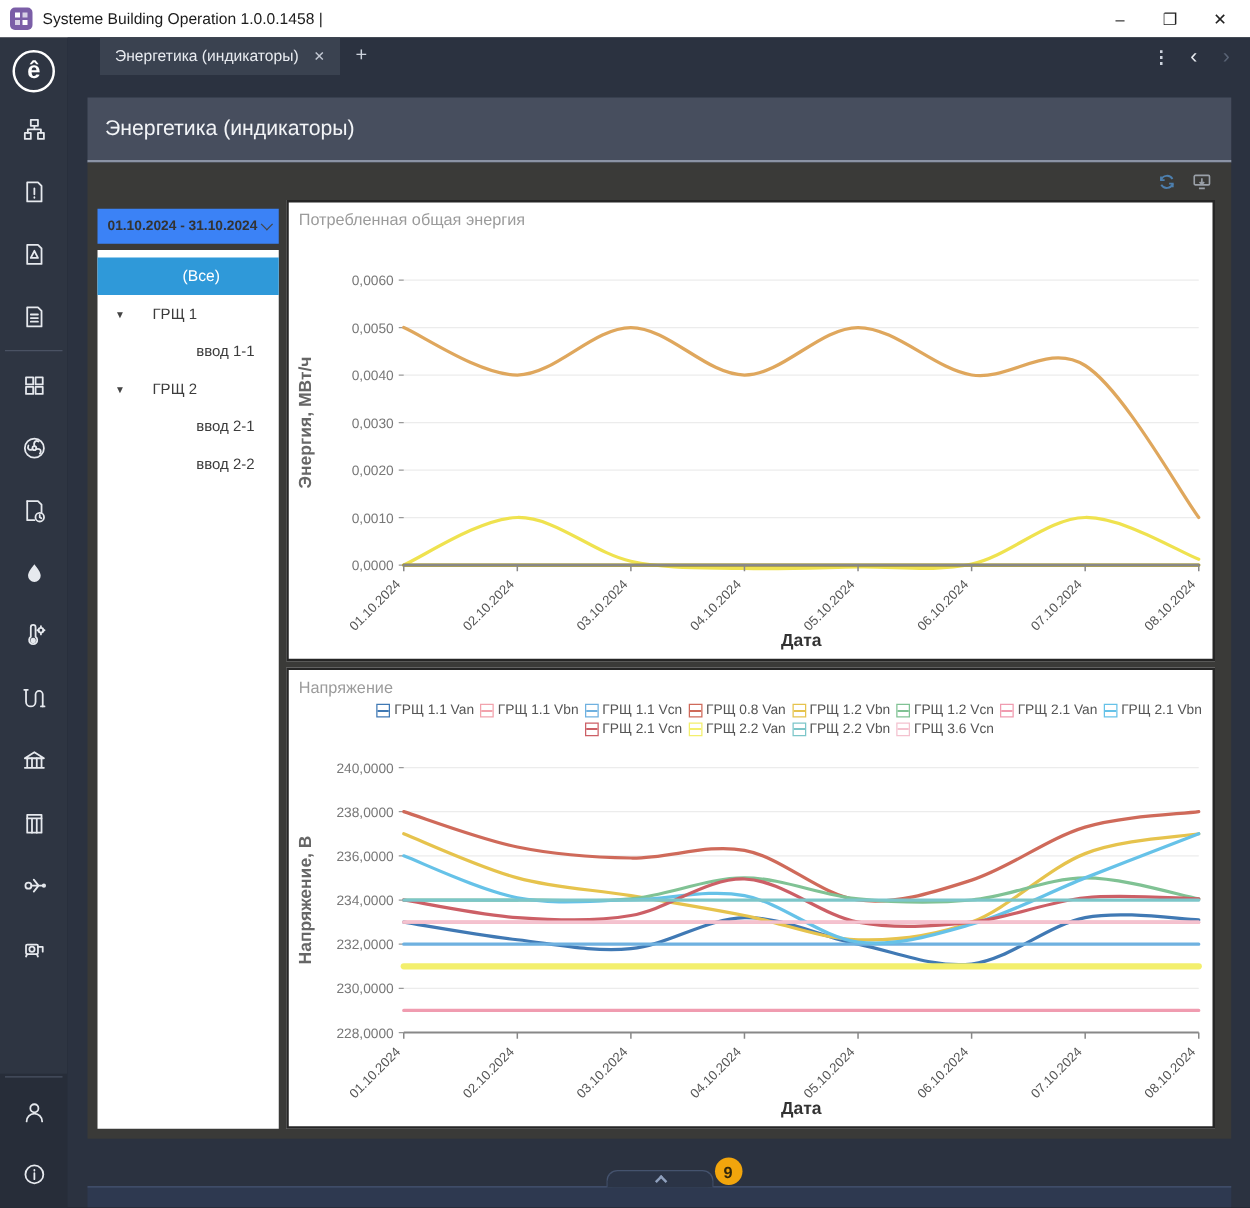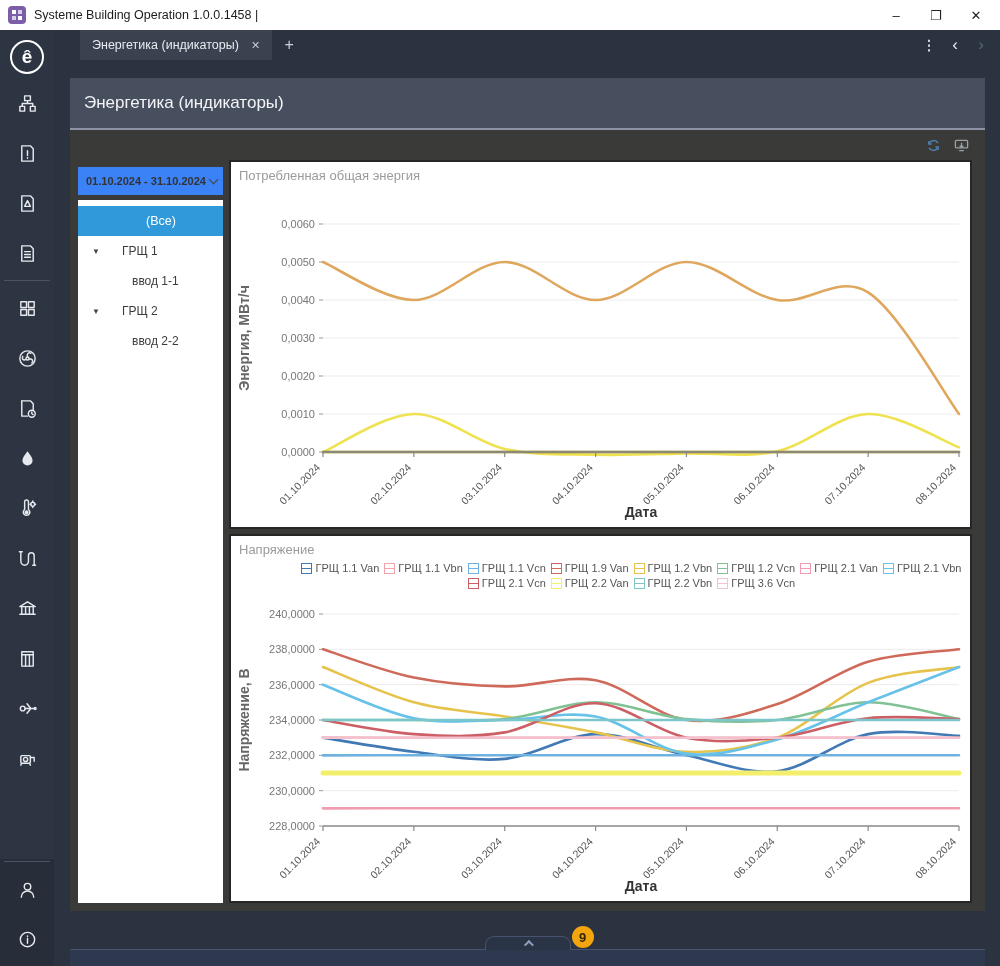--- a/index.html
+++ b/index.html
@@ -45,21 +45,21 @@
   
   .leftcol { width:145px; display:flex; flex-direction:column; }
   .datebox { height:28px; background:#3b82f6; margin-top:7px; display:flex; align-items:center; padding:0 6px 0 8px; font-size:11px; color:#333; font-weight:bold; }
   .datebox .lbl { flex:1; white-space:nowrap; }
   .chev { width:7px; height:7px; border-right:1.6px solid #444; border-bottom:1.6px solid #444; transform:rotate(45deg); margin-top:-3px; }
   .treebox { background:#fff; margin-top:5px; flex:1; padding-top:6px; }
   .treerow { height:30px; display:flex; align-items:center; font-size:12px; color:#3c3c3c; position:relative;padding-left:21px; }
   .treerow.sel { background:#2f99d9; color:#fff; justify-content:center; font-size:12.5px; }
   .treerow .caret { position:absolute; left:14px; font-size:8px; color:#444; }
   .treerow.lvl1 { padding-left:44px; }
-  .treerow.lvl2 { padding-left:54px; }
+  .treerow.lvl2 { padding-left:79px; }
 
   
   .chartscol { flex:1; display:flex; flex-direction:column; }
   .chartpanel { background:#ffffff; border:2px solid #262626; height:369px; position:relative; }
   .chartpanel + .chartpanel { margin-top:5px; }
   .ctitle { position:absolute; left:8px; top:6px; font-size:13px; color:#9b9b9b; }
   .legend { position:absolute; left:70px; right:8px; top:26px; display:flex; flex-wrap:wrap; justify-content:center; column-gap:5px; row-gap:3px; z-index:2; }
   .legitem { display:flex; align-items:center; gap:3px; font-size:11px; color:#555; }
   .legmark { width:11px; height:11px; border:1px solid; background:#fff; }
   .chartpanel svg.plot { position:absolute; left:0; top:0; }
@@ -255,20 +255,23 @@
                 <div class="treerow lvl1">
                   <span class="caret">▼</span>
                   <span>ГРЩ 1</span>
                 </div>
                 <div class="treerow lvl2">
                   <span>ввод 1-1</span>
                 </div>
                 <div class="treerow lvl1">
                   <span class="caret">▼</span>
                   <span>ГРЩ 2</span>
+                </div>
+                <div class="treerow lvl2">
+                  <span>ввод 2-1</span>
                 </div>
                 <div class="treerow lvl2">
                   <span>ввод 2-2</span>
                 </div>
               </div>
           </div>
 
           <div class="chartscol">
             <div class="chartpanel">
               <div class="ctitle">Потребленная общая энергия</div>
@@ -328,21 +331,21 @@
                   <span class="legitem">
                     <span class="legmark" style="border-color: rgb(242, 163, 173); background-image: linear-gradient(transparent 42%, rgb(242, 163, 173) 42%, rgb(242, 163, 173) 58%, transparent 58%);"></span>
                     <span>ГРЩ 1.1 Vbn</span>
                   </span>
                   <span class="legitem">
                     <span class="legmark" style="border-color: rgb(111, 177, 224); background-image: linear-gradient(transparent 42%, rgb(111, 177, 224) 42%, rgb(111, 177, 224) 58%, transparent 58%);"></span>
                     <span>ГРЩ 1.1 Vcn</span>
                   </span>
                   <span class="legitem">
                     <span class="legmark" style="border-color: rgb(207, 106, 90); background-image: linear-gradient(transparent 42%, rgb(207, 106, 90) 42%, rgb(207, 106, 90) 58%, transparent 58%);"></span>
-                    <span>ГРЩ 1.9 Van</span>
+                    <span>ГРЩ 0.8 Van</span>
                   </span>
                   <span class="legitem">
                     <span class="legmark" style="border-color: rgb(230, 195, 77); background-image: linear-gradient(transparent 42%, rgb(230, 195, 77) 42%, rgb(230, 195, 77) 58%, transparent 58%);"></span>
                     <span>ГРЩ 1.2 Vbn</span>
                   </span>
                   <span class="legitem">
                     <span class="legmark" style="border-color: rgb(128, 194, 148); background-image: linear-gradient(transparent 42%, rgb(128, 194, 148) 42%, rgb(128, 194, 148) 58%, transparent 58%);"></span>
                     <span>ГРЩ 1.2 Vcn</span>
                   </span>
                   <span class="legitem">

